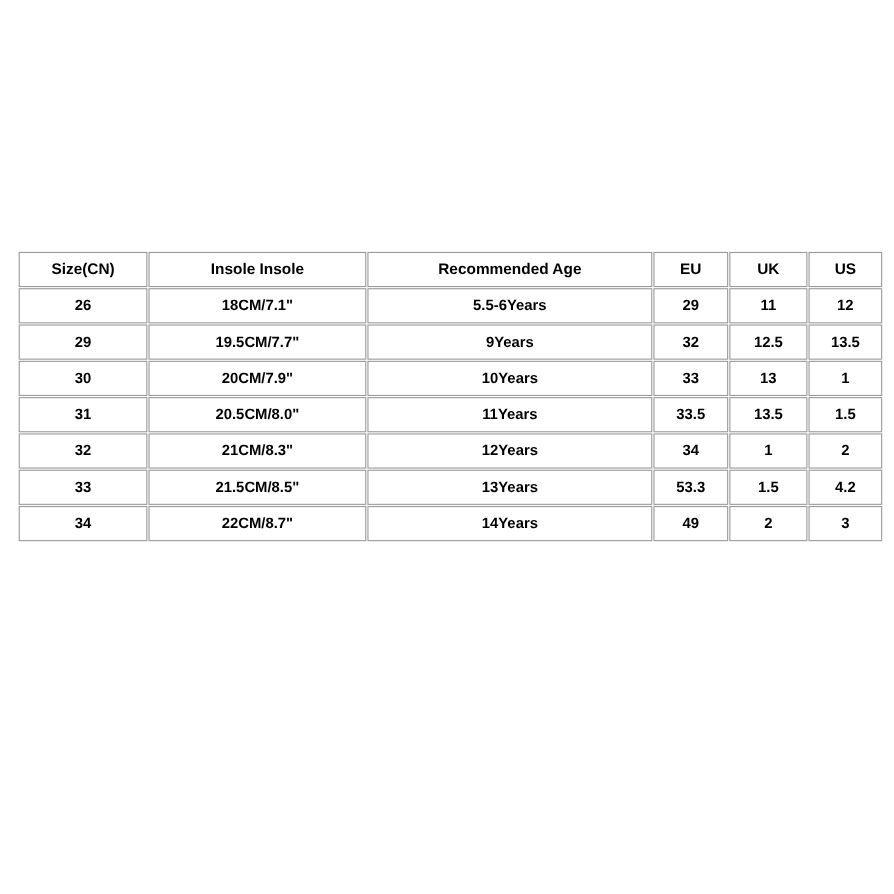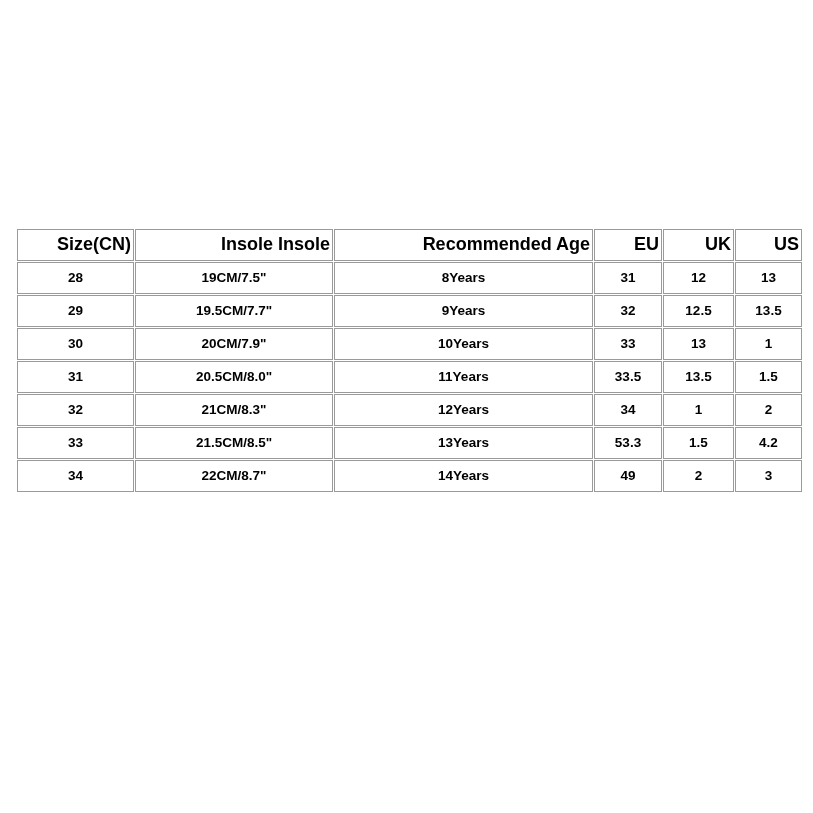--- a/index.html
+++ b/index.html
@@ -40,22 +40,21 @@
     vertical-align: middle;
     font-weight: bold;
     font-size: 13.5px;
     color: #000000;
     line-height: 1.1;
     white-space: nowrap;
     overflow: hidden;
   }
 
   table.size-chart th {
-    font-size: 18px;
-    text-align: right;
+    font-size: 14px;
   }
 
   
   col.col-size { width: 117px; }
   col.col-insole { width: 198px; }
   col.col-age { width: 259px; }
   col.col-eu { width: 68px; }
   col.col-uk { width: 71px; }
   col.col-us { width: 67px; }
 </style>
@@ -77,26 +76,26 @@
         <th>Size(CN)</th>
         <th>Insole Insole</th>
         <th>Recommended Age</th>
         <th>EU</th>
         <th>UK</th>
         <th>US</th>
       </tr>
     </thead>
     <tbody id="size-chart-body">
         <tr>
-          <td>28</td>
-          <td>19CM/7.5"</td>
-          <td>8Years</td>
-          <td>31</td>
+          <td>26</td>
+          <td>18CM/7.1"</td>
+          <td>5.5-6Years</td>
+          <td>29</td>
+          <td>11</td>
           <td>12</td>
-          <td>13</td>
         </tr>
         <tr>
           <td>29</td>
           <td>19.5CM/7.7"</td>
           <td>9Years</td>
           <td>32</td>
           <td>12.5</td>
           <td>13.5</td>
         </tr>
         <tr>

